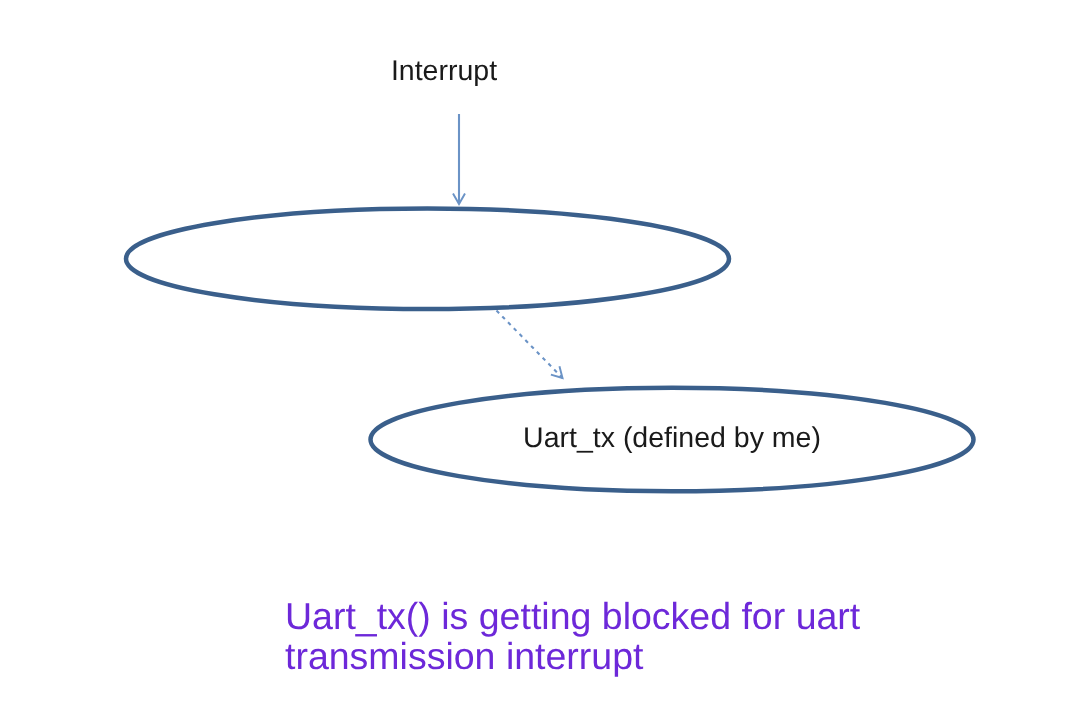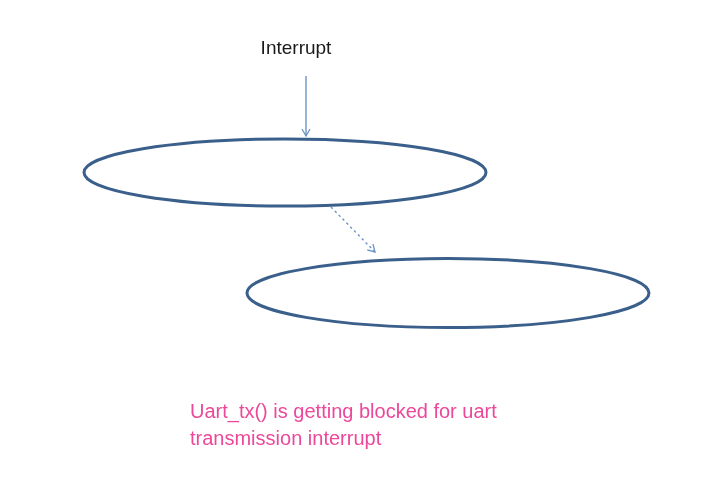--- a/index.html
+++ b/index.html
@@ -27,22 +27,22 @@
     white-space: nowrap;
   }
   .label.centered {
     transform: translate(-50%, -50%);
     text-align: center;
   }
   .caption {
     position: absolute;
     left: 190px;
     top: 398px;
-    color: #ec4899;
-    font-size: 20px;
+    color: #6d28d9;
+    font-size: 25px;
     line-height: 27px;
     white-space: pre-line;
   }
 </style>
 </head>
 <body>
 
 <div class="canvas">
 
   <svg class="diagram-svg" width="715" height="482" viewBox="0 0 715 482">
@@ -57,17 +57,18 @@
     <ellipse cx="285" cy="172.5" rx="201" ry="33.5" fill="#ffffff" stroke-width="3" stroke="#3A5F8B"></ellipse>
 
     <line x1="331" y1="207" x2="375" y2="252" stroke-width="1.4" stroke-dasharray="2.5,3" marker-end="url(#openArrow)" stroke="#6B93C6"></line>
 
     <ellipse cx="448" cy="293" rx="201" ry="34.5" fill="#ffffff" stroke-width="3" stroke="#3A5F8B"></ellipse>
   </svg>
 
   <div class="label centered" style="left:296px; top:48px;">Interrupt</div>
 
 
+  <div class="label centered" style="left:448px; top:293px;">Uart_tx (defined by me)</div>
 
   <div class="caption">Uart_tx() is getting blocked for uart
 transmission interrupt</div>
 
 </div>
 
 </body></html>

